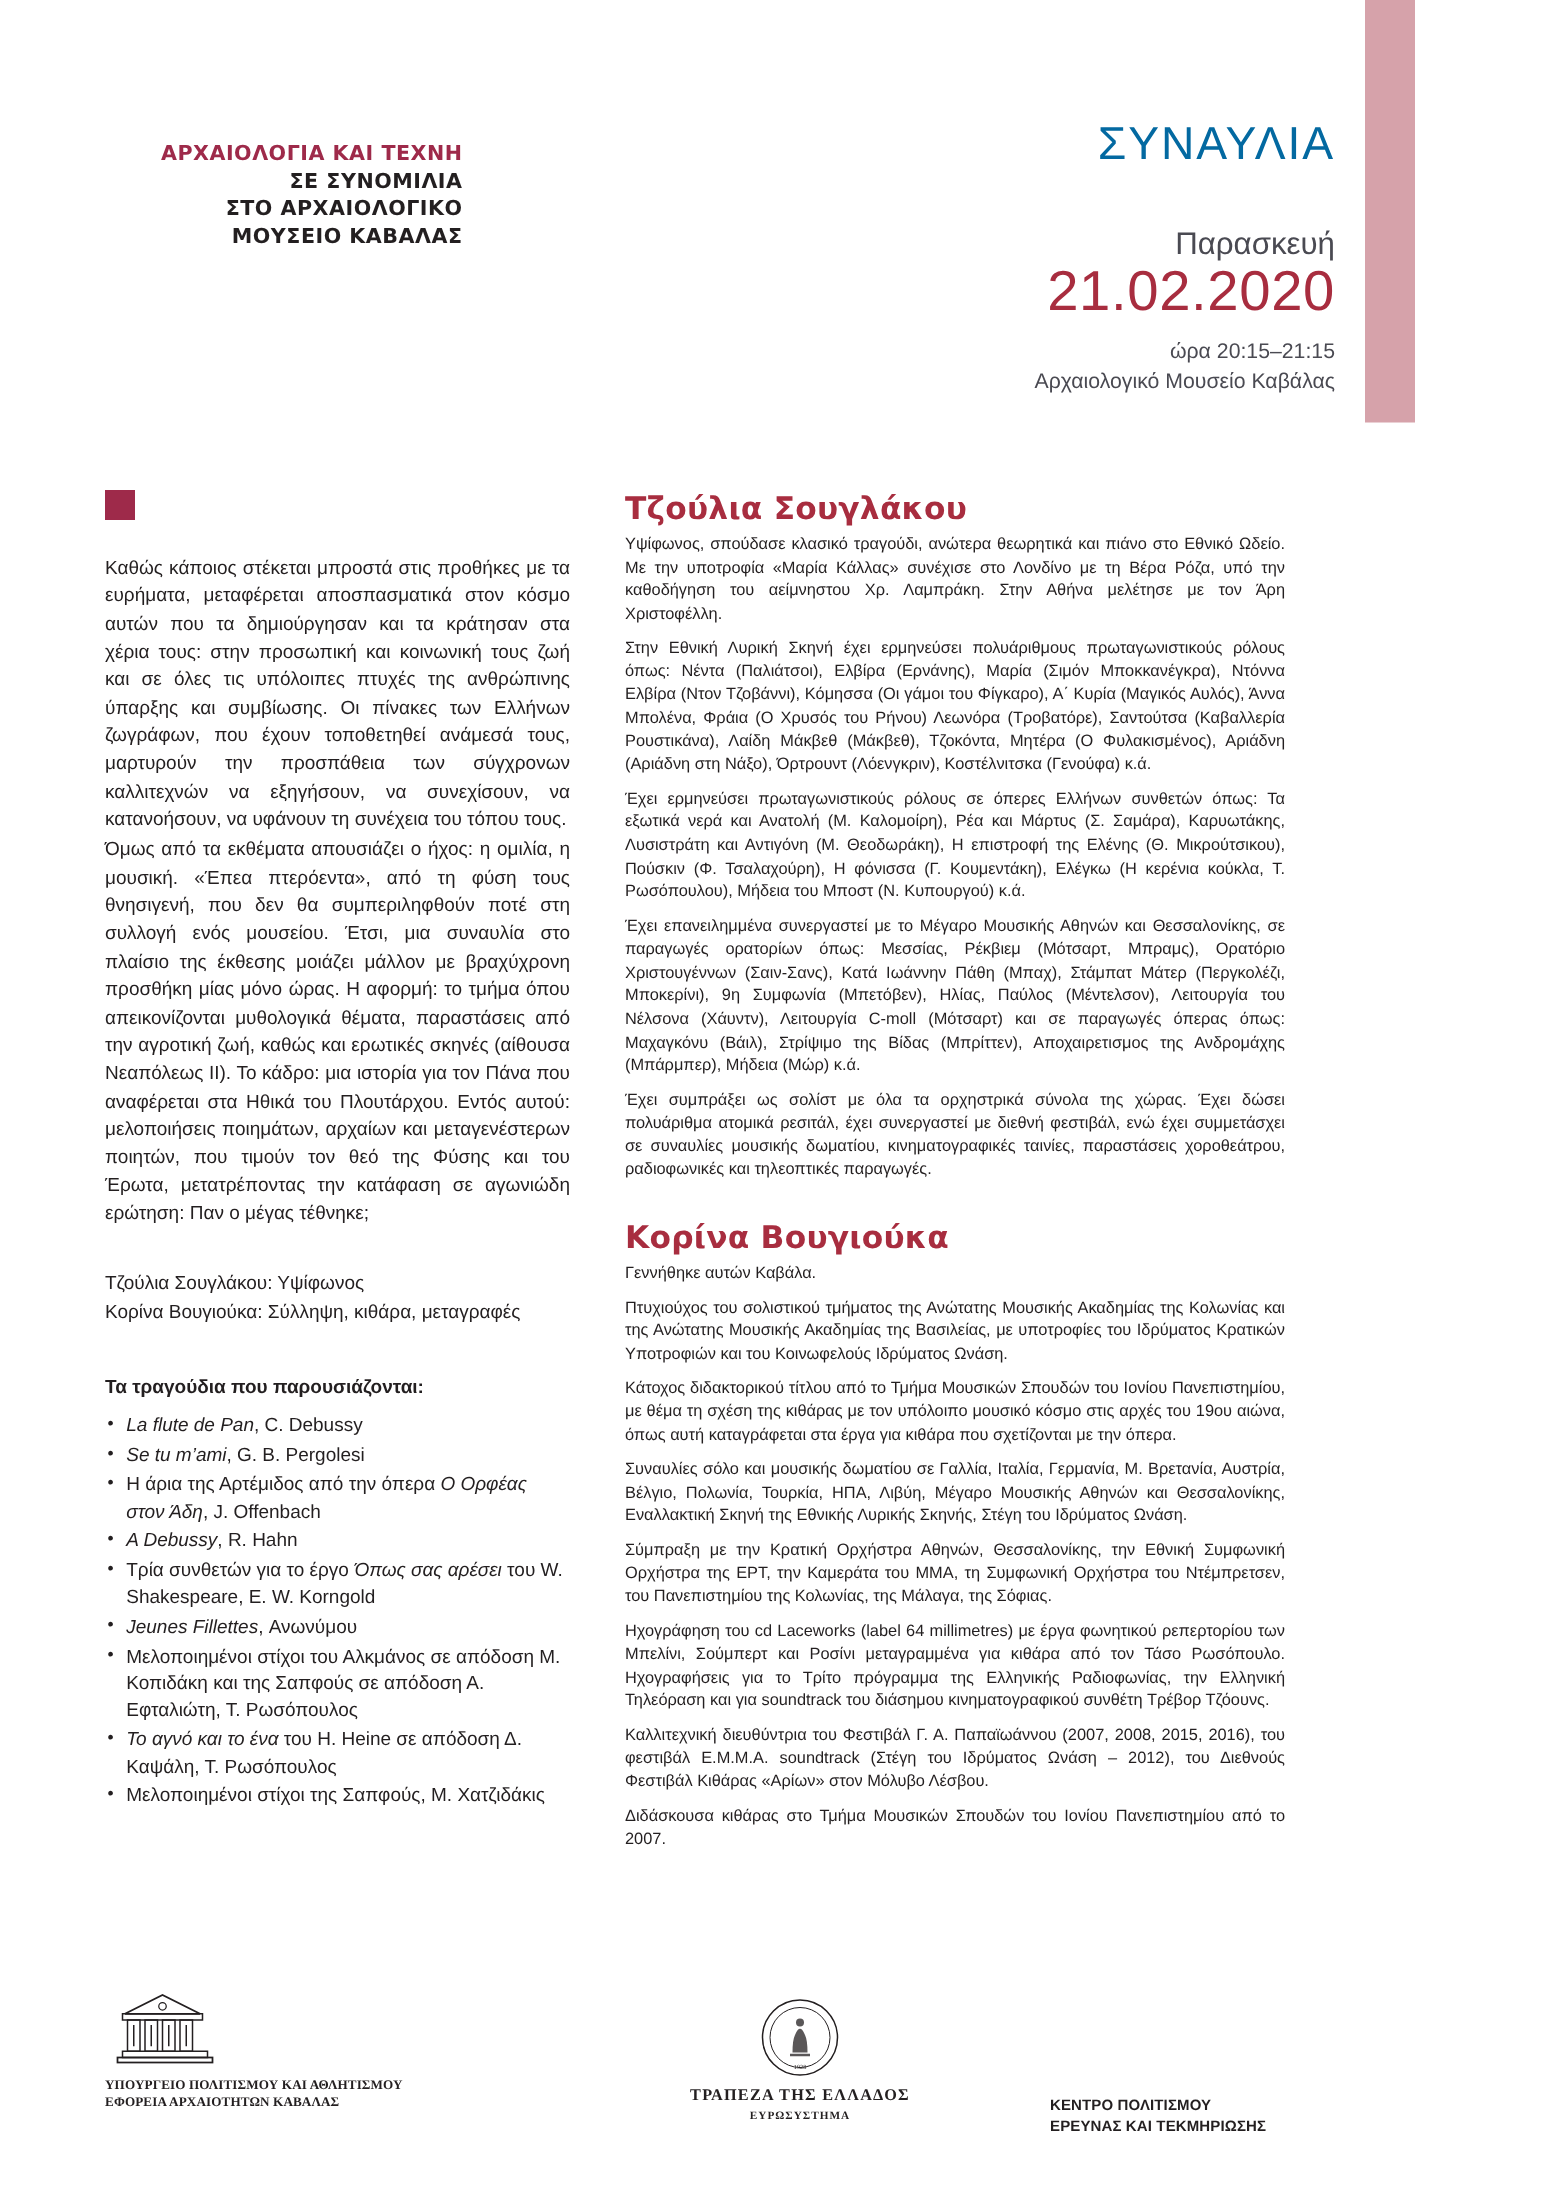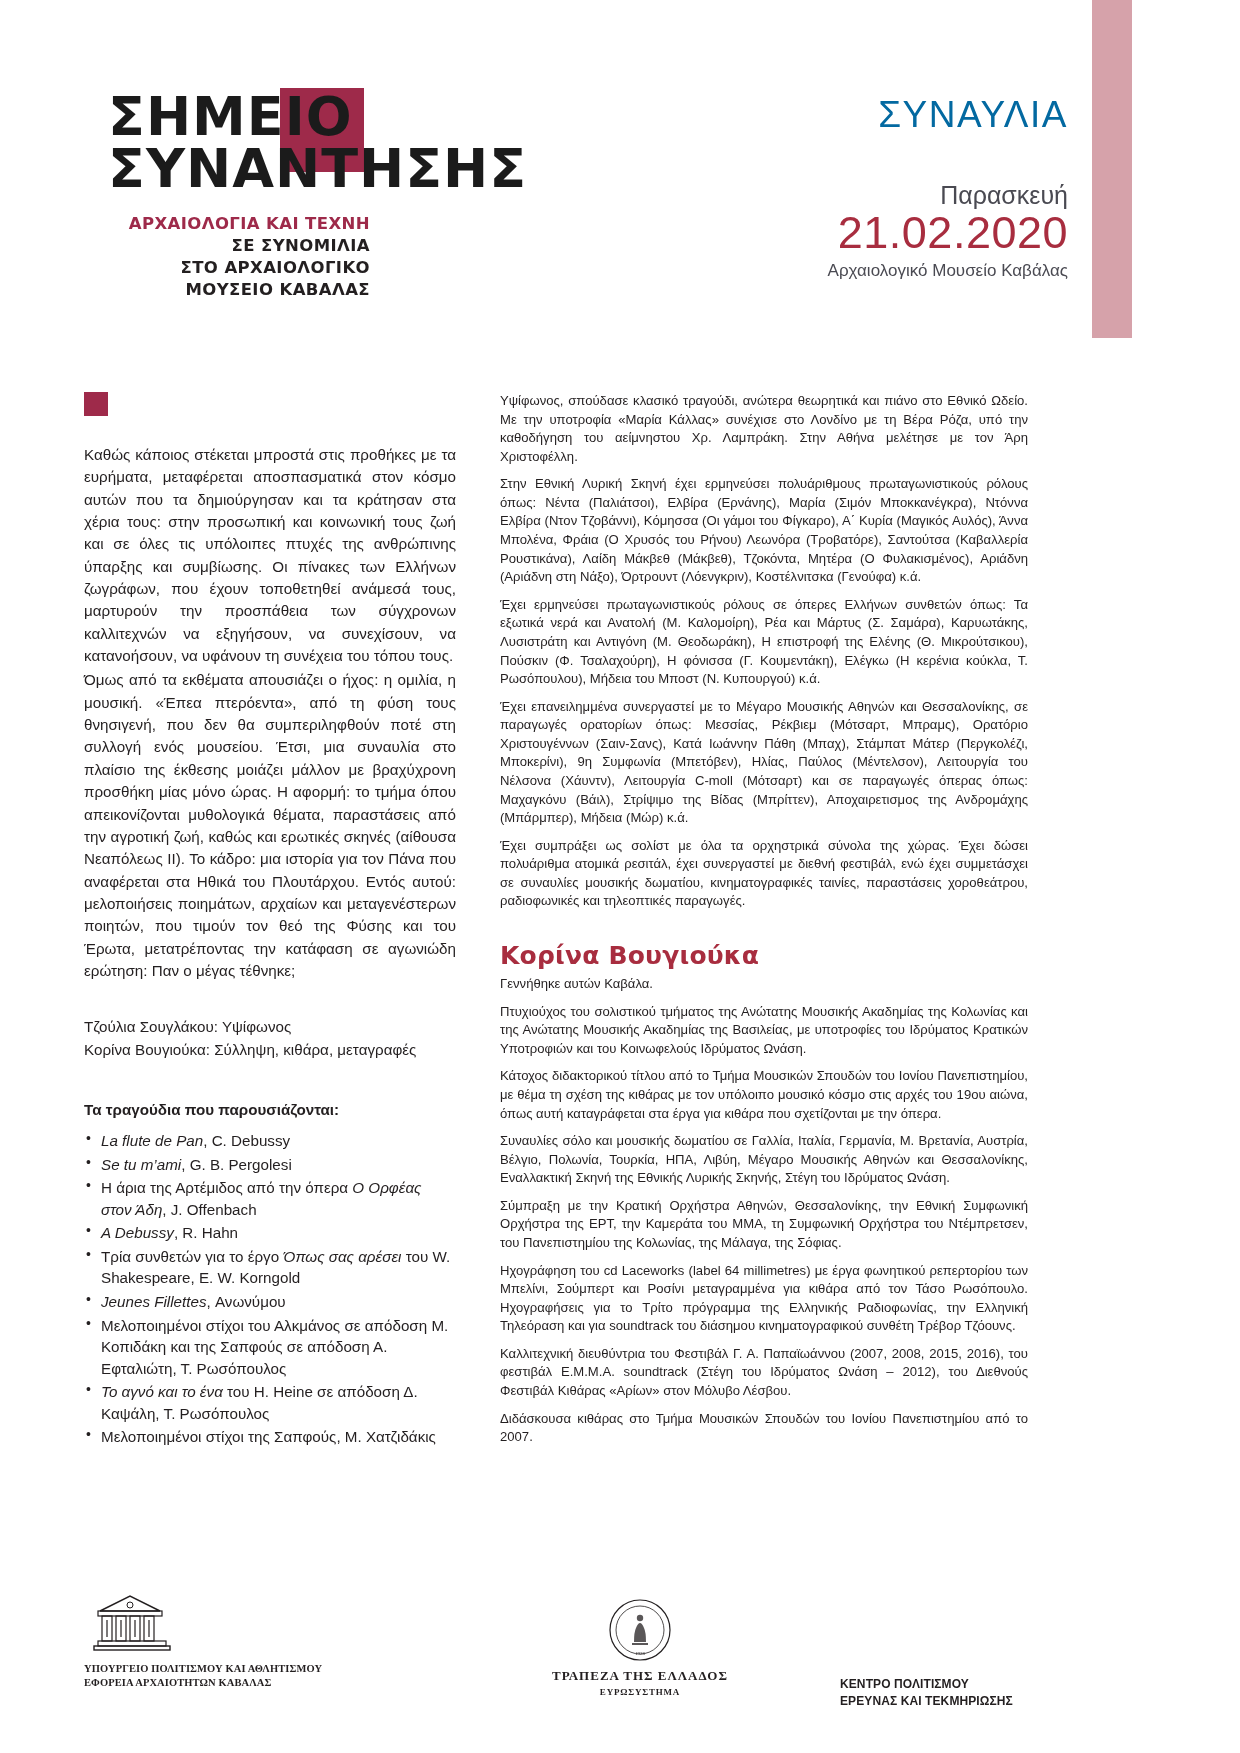--- a/index.html
+++ b/index.html
@@ -235,37 +235,33 @@
   .glyph-seal { display:block; margin: 0 auto 5px auto; }
 </style>
 </head>
 <body>
 
 <div class="pink-bar"></div>
 
 <div class="header">
 
   <div class="logo-block">
-    <div class="logo-wordmark">
-      <div class="logo-swatch"></div>
-      <div class="logo-line1">ΣΗΜΕΙΟ</div>
-      <div class="logo-line2">ΣΥΝΑΝΤΗΣΗΣ</div>
-    </div>
     <div class="logo-sub">
       <div class="accent">ΑΡΧΑΙΟΛΟΓΙΑ ΚΑΙ ΤΕΧΝΗ</div>
       <div>ΣΕ ΣΥΝΟΜΙΛΙΑ</div>
       <div>ΣΤΟ ΑΡΧΑΙΟΛΟΓΙΚΟ</div>
       <div>ΜΟΥΣΕΙΟ ΚΑΒΑΛΑΣ</div>
     </div>
   </div>
 
   <div class="header-right">
     <div class="ev-kind">ΣΥΝΑΥΛΙΑ</div>
     <div class="ev-day">Παρασκευή</div>
     <div class="ev-date">21.02.2020</div>
+    <div class="ev-time">ώρα 20:15–21:15</div>
     <div class="ev-venue">Αρχαιολογικό Μουσείο Καβάλας</div>
   </div>
 
 </div>
 
 <div class="col-left">
   <div class="square-mark"></div>
 
   <p>Καθώς κάποιος στέκεται μπροστά στις προθήκες με τα ευρήματα, μεταφέρεται αποσπασματικά στον κόσμο αυτών που τα δημιούργησαν και τα κράτησαν στα χέρια τους: στην προσωπική και κοινωνική τους ζωή και σε όλες τις υπόλοιπες πτυχές της ανθρώπινης ύπαρξης και συμβίωσης. Οι πίνακες των Ελλήνων ζωγράφων, που έχουν τοποθετηθεί ανάμεσά τους, μαρτυρούν την προσπάθεια των σύγχρονων καλλιτεχνών να εξηγήσουν, να συνεχίσουν, να κατανοήσουν, να υφάνουν τη συνέχεια του τόπου τους.</p>
   <p>Όμως από τα εκθέματα απουσιάζει ο ήχος: η ομιλία, η μουσική. «Έπεα πτερόεντα», από τη φύση τους θνησιγενή, που δεν θα συμπεριληφθούν ποτέ στη συλλογή ενός μουσείου. Έτσι, μια συναυλία στο πλαίσιο της έκθεσης μοιάζει μάλλον με βραχύχρονη προσθήκη μίας μόνο ώρας. Η αφορμή: το τμήμα όπου απεικονίζονται μυθολογικά θέματα, παραστάσεις από την αγροτική ζωή, καθώς και ερωτικές σκηνές (αίθουσα Νεαπόλεως II). Το κάδρο: μια ιστορία για τον Πάνα που αναφέρεται στα Ηθικά του Πλουτάρχου. Εντός αυτού: μελοποιήσεις ποιημάτων, αρχαίων και μεταγενέστερων ποιητών, που τιμούν τον θεό της Φύσης και του Έρωτα, μετατρέποντας την κατάφαση σε αγωνιώδη ερώτηση: Παν ο μέγας τέθνηκε;</p>
@@ -284,20 +280,21 @@
       <li><span>Τρία συνθετών για το έργο </span><em>Όπως σας αρέσει</em><span> του W. Shakespeare, E. W. Korngold</span></li>
       <li><em>Jeunes Fillettes</em><span>, Ανωνύμου</span></li>
       <li><span>Μελοποιημένοι στίχοι του Αλκμάνος σε απόδοση Μ. Κοπιδάκη και της Σαπφούς σε απόδοση Α. Εφταλιώτη, Τ. Ρωσόπουλος</span></li>
       <li><em>Το αγνό και το ένα</em><span> του H. Heine σε απόδοση Δ. Καψάλη, Τ. Ρωσόπουλος</span></li>
       <li><span>Μελοποιημένοι στίχοι της Σαπφούς, Μ. Χατζιδάκις</span></li>
     </ul>
 </div>
 
 <div class="col-right">
 
+  <div class="bio-name">Τζούλια Σουγλάκου</div>
   <p>Υψίφωνος, σπούδασε κλασικό τραγούδι, ανώτερα θεωρητικά και πιάνο στο Εθνικό Ωδείο. Με την υποτροφία «Μαρία Κάλλας» συνέχισε στο Λονδίνο με τη Βέρα Ρόζα, υπό την καθοδήγηση του αείμνηστου Χρ. Λαμπράκη. Στην Αθήνα μελέτησε με τον Άρη Χριστοφέλλη.</p>
   <p>Στην Εθνική Λυρική Σκηνή έχει ερμηνεύσει πολυάριθμους πρωταγωνιστικούς ρόλους όπως: Νέντα (Παλιάτσοι), Ελβίρα (Ερνάνης), Μαρία (Σιμόν Μποκκανέγκρα), Ντόννα Ελβίρα (Ντον Τζοβάννι), Κόμησσα (Οι γάμοι του Φίγκαρο), Α΄ Κυρία (Μαγικός Αυλός), Άννα Μπολένα, Φράια (Ο Χρυσός του Ρήνου) Λεωνόρα (Τροβατόρε), Σαντούτσα (Καβαλλερία Ρουστικάνα), Λαίδη Μάκβεθ (Μάκβεθ), Τζοκόντα, Μητέρα (Ο Φυλακισμένος), Αριάδνη (Αριάδνη στη Νάξο), Όρτρουντ (Λόενγκριν), Κοστέλνιτσκα (Γενούφα) κ.ά.</p>
   <p>Έχει ερμηνεύσει πρωταγωνιστικούς ρόλους σε όπερες Ελλήνων συνθετών όπως: Τα εξωτικά νερά και Ανατολή (Μ. Καλομοίρη), Ρέα και Μάρτυς (Σ. Σαμάρα), Καρυωτάκης, Λυσιστράτη και Αντιγόνη (Μ. Θεοδωράκη), Η επιστροφή της Ελένης (Θ. Μικρούτσικου), Πούσκιν (Φ. Τσαλαχούρη), Η φόνισσα (Γ. Κουμεντάκη), Ελέγκω (Η κερένια κούκλα, Τ. Ρωσόπουλου), Μήδεια του Μποστ (Ν. Κυπουργού) κ.ά.</p>
   <p>Έχει επανειλημμένα συνεργαστεί με το Μέγαρο Μουσικής Αθηνών και Θεσσαλονίκης, σε παραγωγές ορατορίων όπως: Μεσσίας, Ρέκβιεμ (Μότσαρτ, Μπραμς), Ορατόριο Χριστουγέννων (Σαιν-Σανς), Κατά Ιωάννην Πάθη (Μπαχ), Στάμπατ Μάτερ (Περγκολέζι, Μποκερίνι), 9η Συμφωνία (Μπετόβεν), Ηλίας, Παύλος (Μέντελσον), Λειτουργία του Νέλσονα (Χάυντν), Λειτουργία C-moll (Μότσαρτ) και σε παραγωγές όπερας όπως: Μαχαγκόνυ (Βάιλ), Στρίψιμο της Βίδας (Μπρίττεν), Αποχαιρετισμος της Ανδρομάχης (Μπάρμπερ), Μήδεια (Μώρ) κ.ά.</p>
   <p>Έχει συμπράξει ως σολίστ με όλα τα ορχηστρικά σύνολα της χώρας. Έχει δώσει πολυάριθμα ατομικά ρεσιτάλ, έχει συνεργαστεί με διεθνή φεστιβάλ, ενώ έχει συμμετάσχει σε συναυλίες μουσικής δωματίου, κινηματογραφικές ταινίες, παραστάσεις χοροθεάτρου, ραδιοφωνικές και τηλεοπτικές παραγωγές.</p>
 
   <div class="bio-name second">Κορίνα Βουγιούκα</div>
   <p class="nojust">Γεννήθηκε αυτών Καβάλα.</p>
   <p>Πτυχιούχος του σολιστικού τμήματος της Ανώτατης Μουσικής Ακαδημίας της Κολωνίας και της Ανώτατης Μουσικής Ακαδημίας της Βασιλείας, με υποτροφίες του Ιδρύματος Κρατικών Υποτροφιών και του Κοινωφελούς Ιδρύματος Ωνάση.</p>
   <p>Κάτοχος διδακτορικού τίτλου από το Τμήμα Μουσικών Σπουδών του Ιονίου Πανεπιστημίου, με θέμα τη σχέση της κιθάρας με τον υπόλοιπο μουσικό κόσμο στις αρχές του 19ου αιώνα, όπως αυτή καταγράφεται στα έργα για κιθάρα που σχετίζονται με την όπερα.</p>

